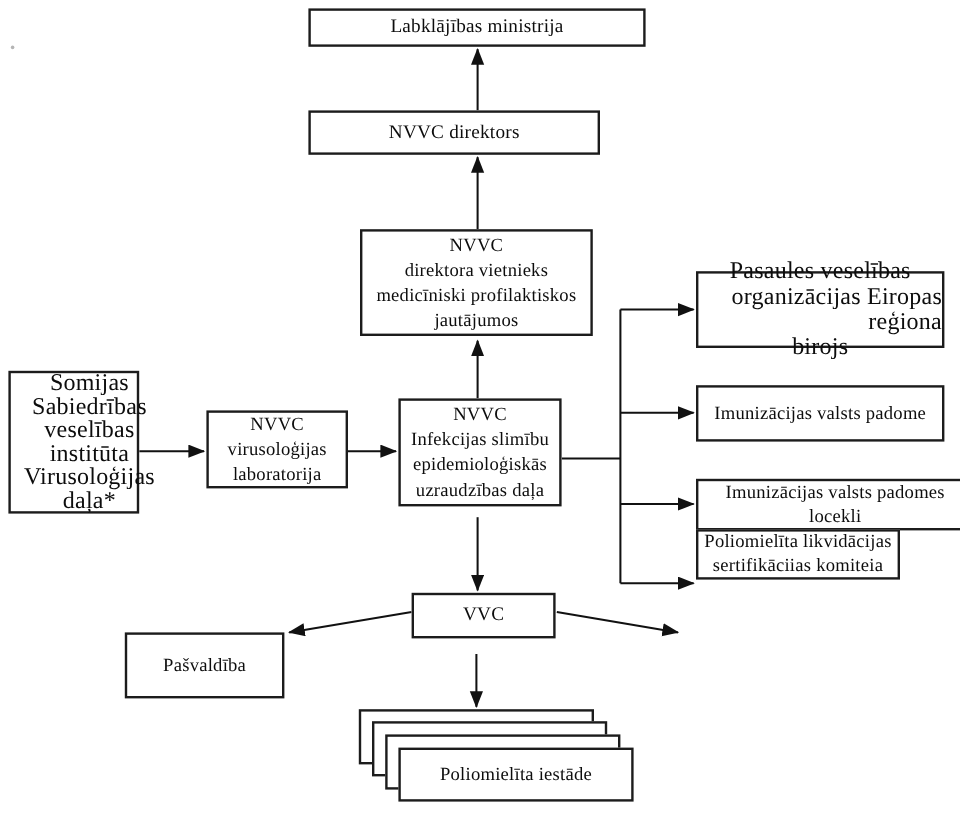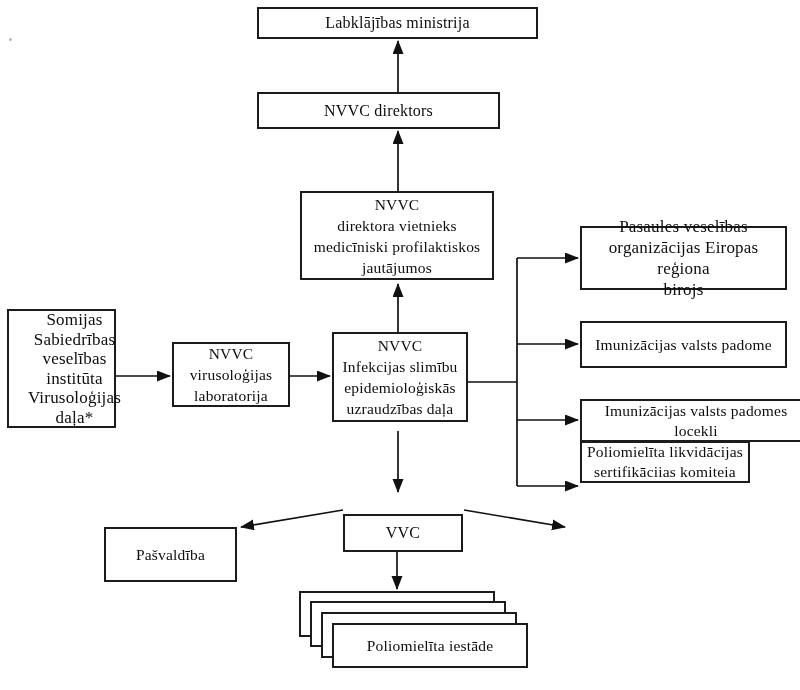--- a/index.html
+++ b/index.html
@@ -30,21 +30,21 @@
     background-color:#4b4b4b;
     background-image:
       radial-gradient(circle,#242424 22%,transparent 24%),
       radial-gradient(circle,#757575 18%,transparent 21%);
     background-size:5px 5px,7px 7px;
     background-position:0 0,2px 3px;
   }
   .noshadow::before{display:none;}
   .big-shadow::before{left:12px;top:10px;right:-17px;bottom:-15px;}
   .fs16{font-size:16px;}
-  .fs15{font-size:17px;}
+  .fs15{font-size:20px;text-align:right;}
   .lh21{line-height:21px;}
   .lh195{line-height:19.5px;}
   .speck{
     position:absolute;left:9px;top:38px;width:3px;height:3px;
     background:#b5b5b5;border-radius:50%;
   }
 </style>
 </head>
 <body>
 
@@ -126,21 +126,21 @@
   <div class="box" style="left:580px;top:399px;width:232px;height:43px;">
     <div>Imunizācijas valsts padomes</div>
     <div>locekli</div>
   </div>
 
   <div class="box" style="left:580px;top:441px;width:170px;height:42px;">
     <div>Poliomielīta likvidācijas</div>
     <div>sertifikāciias komiteia</div>
   </div>
 
-  <div class="box fs16" style="left:343px;top:514px;width:120px;height:38px;">
+  <div class="box fs16" style="left:343px;top:494px;width:120px;height:38px;">
     <div>VVC</div>
   </div>
 
   <div class="box" style="left:104px;top:527px;width:133px;height:55px;">
     <div>Pašvaldība</div>
   </div>
 
 
   <div class="box noshadow" style="left:299px;top:591px;width:196px;height:46px;"></div>
   <div class="box noshadow" style="left:310px;top:601px;width:196px;height:46px;"></div>

